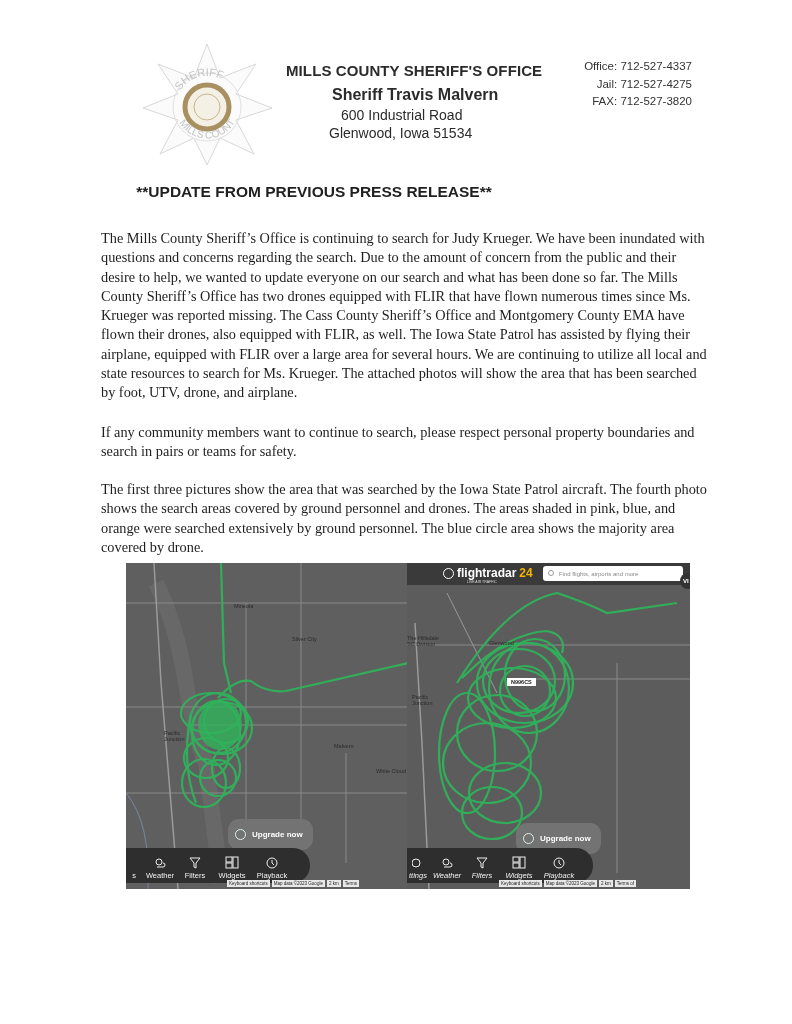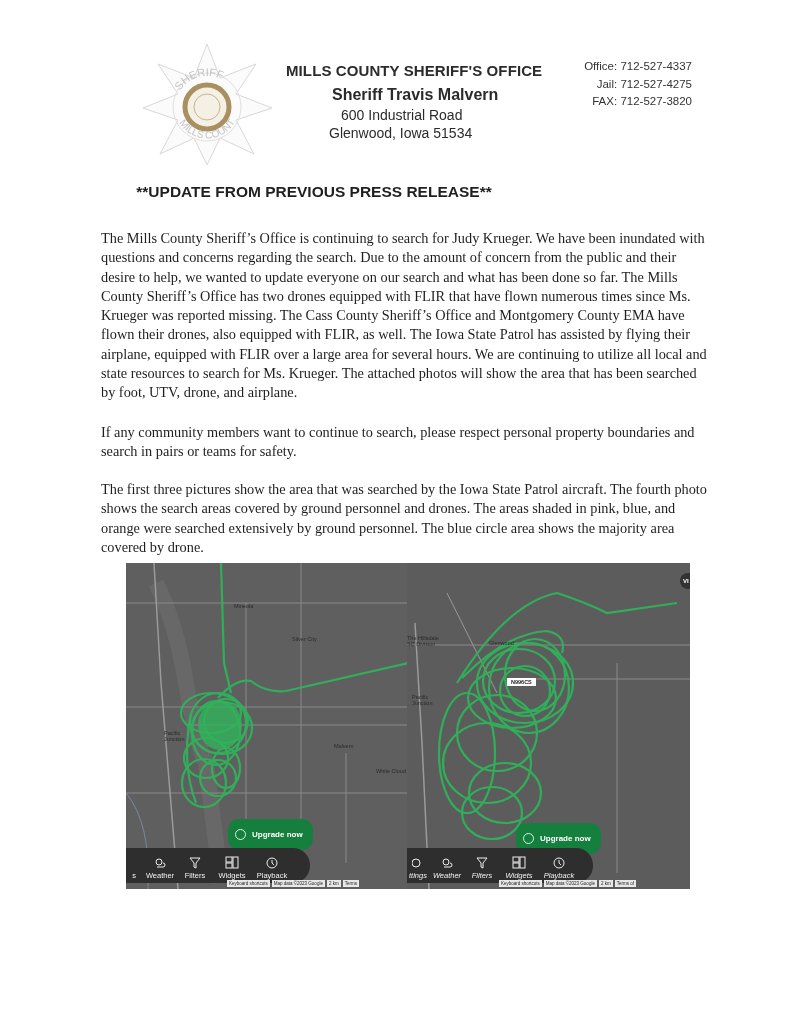--- a/index.html
+++ b/index.html
@@ -19,21 +19,21 @@
   .p1 { top: 229px; }
   .p2 { top: 423px; }
   .p3 { top: 480px; }
 
   
   .map { position: absolute; top: 563px; height: 326px; background: #5e5e5e; overflow: hidden; }
   .map-left { left: 126px; width: 282px; }
   .map-right { left: 407px; width: 283px; }
   .map-bg { position: absolute; inset: 0; }
   .map-label { position: absolute; font-family: "Liberation Sans", sans-serif; font-size: 5.5px; color: #2a2a2a; }
-  .upgrade { position: absolute; height: 31px; border-radius: 11px; background: #15803d; color: #fff; font-family: "Liberation Sans", sans-serif; font-weight: bold; font-size: 8px; display: flex; align-items: center; padding: 0 10px 0 7px; gap: 6px; box-sizing: border-box; }
+  .upgrade { position: absolute; height: 31px; border-radius: 11px; background: #737373; color: #fff; font-family: "Liberation Sans", sans-serif; font-weight: bold; font-size: 8px; display: flex; align-items: center; padding: 0 10px 0 7px; gap: 6px; box-sizing: border-box; }
   .upgrade .ico { width: 11px; height: 11px; border-radius: 50%; border: 1.5px solid #d9f2e3; box-sizing: border-box; }
   .toolbar { position: absolute; height: 35px; background: #2e2e2e; border-radius: 0 17px 17px 0; display: flex; align-items: flex-end; padding-bottom: 3px; box-sizing: border-box; color: #f2f2f2; font-family: "Liberation Sans", sans-serif; font-size: 7.5px; }
   .tool { display: flex; flex-direction: column; align-items: center; justify-content: flex-end; }
   .tool svg { display: block; margin-bottom: 2px; }
   .attrib { position: absolute; bottom: 2px; height: 7px; display: flex; gap: 2px; font-family: "Liberation Sans", sans-serif; font-size: 4.5px; color: #222; }
   .attrib span { background: #e8e8e8; padding: 0 2px; line-height: 7px; white-space: nowrap; }
   .fr-header { position: absolute; left: 0; top: 0; width: 100%; height: 22px; background: #3a3a3a; }
   .fr-logo { position: absolute; left: 36px; top: 3px; color: #fff; font-family: "Liberation Sans", sans-serif; font-size: 12px; font-weight: bold; display: flex; align-items: center; gap: 3px; }
   .fr-logo .num { color: #f5b400; }
   .fr-logo .ring { width: 11px; height: 11px; border: 1.5px solid #fff; border-radius: 50%; box-sizing: border-box; }
@@ -180,20 +180,32 @@
       <ellipse cx="105" cy="135" rx="44" ry="30"></ellipse>
       <ellipse cx="118" cy="128" rx="25" ry="25"></ellipse>
       <ellipse cx="90" cy="170" rx="40" ry="38"></ellipse>
       <ellipse cx="80" cy="200" rx="44" ry="40"></ellipse>
       <ellipse cx="98" cy="230" rx="36" ry="30"></ellipse>
       <ellipse cx="85" cy="250" rx="30" ry="26"></ellipse>
       <ellipse cx="60" cy="190" rx="28" ry="60"></ellipse>
     </g>
   </svg>
 
+  <div class="fr-header">
+    <div class="fr-logo">
+      <span class="ring"></span>
+      <span>flightradar</span>
+        <span class="num">24</span>
+    </div>
+    <div class="fr-sub">LIVE AIR TRAFFIC</div>
+    <div class="fr-search">
+      <span class="mag"></span>
+      <span>Find flights, airports and more</span>
+    </div>
+  </div>
 
   <div class="vi-marker">VI</div>
 
   <div class="map-label" style="left:82px;top:77px;">Glenwood</div>
   <div class="map-label" style="left:5px;top:131px;width:26px;line-height:6px;">Pacific Junction</div>
   <div class="map-label" style="left:0px;top:72px;width:40px;line-height:6px;">The Hillsdale SC Division</div>
 
   <div class="callsign" style="left:100px;top:115px;">N996CS</div>
 
   <div class="upgrade" style="left:109px;top:260px;">

